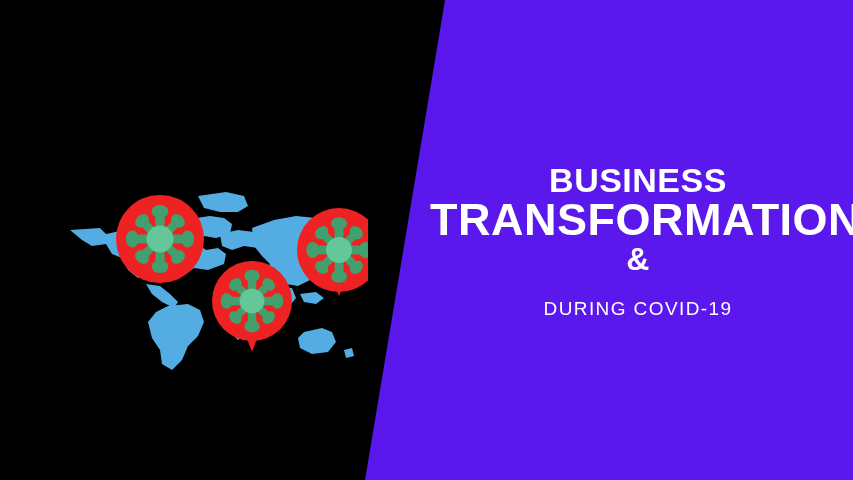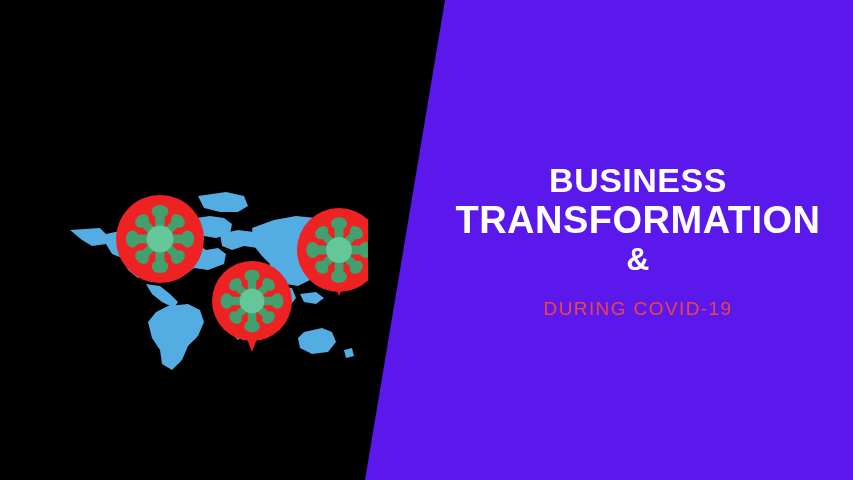--- a/index.html
+++ b/index.html
@@ -57,29 +57,29 @@
   .headline {
     font-family: "Liberation Sans", sans-serif;
     font-weight: bold;
     font-size: 34px;
     line-height: 40px;
     letter-spacing: 0.5px;
     color: #FFFFFF;
     margin: 0;
     white-space: nowrap;
   }
-  .headline.wide { font-size: 38px; }
+  .headline.wide { font-size: 45px; }
   .headline.amp  { font-size: 32px; line-height: 38px; }
   .subline {
     margin-top: 20px;
     font-family: "Liberation Sans", sans-serif;
     font-weight: normal;
     font-size: 19px;
     letter-spacing: 1.4px;
-    color: #ef4444;
+    color: #ffffff;
   }
 </style>
 </head>
 <body>
 
 <div id="stage">
 
   <div class="panel-black"></div>
   <div class="panel-purple"></div>
 

